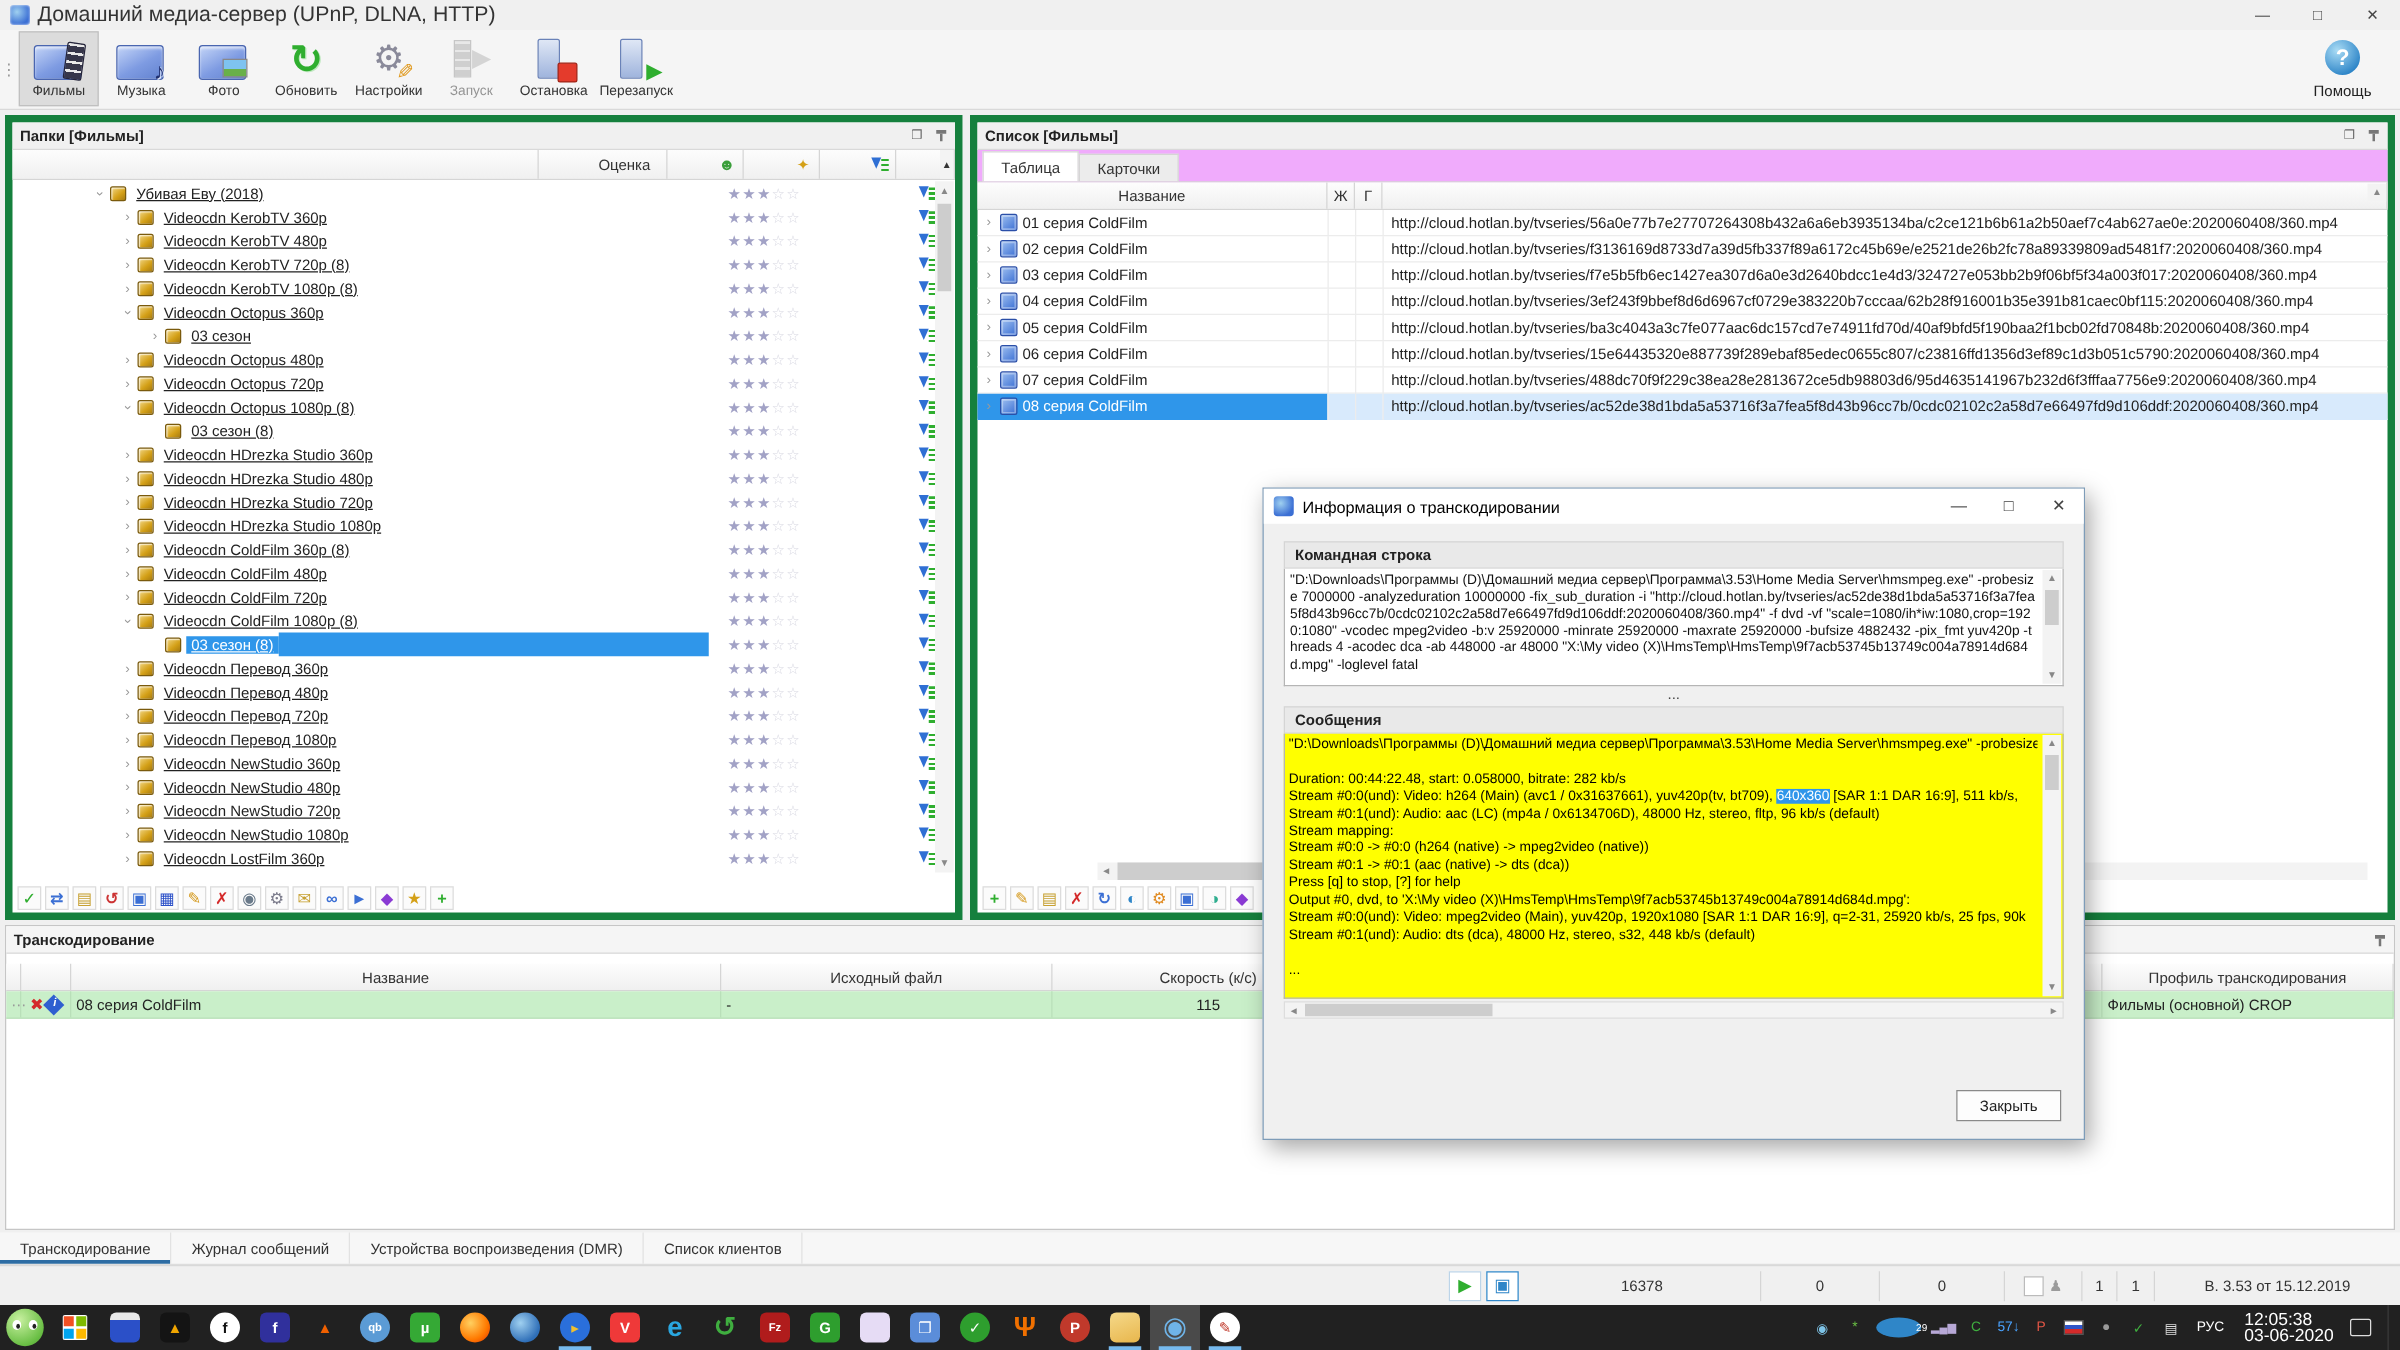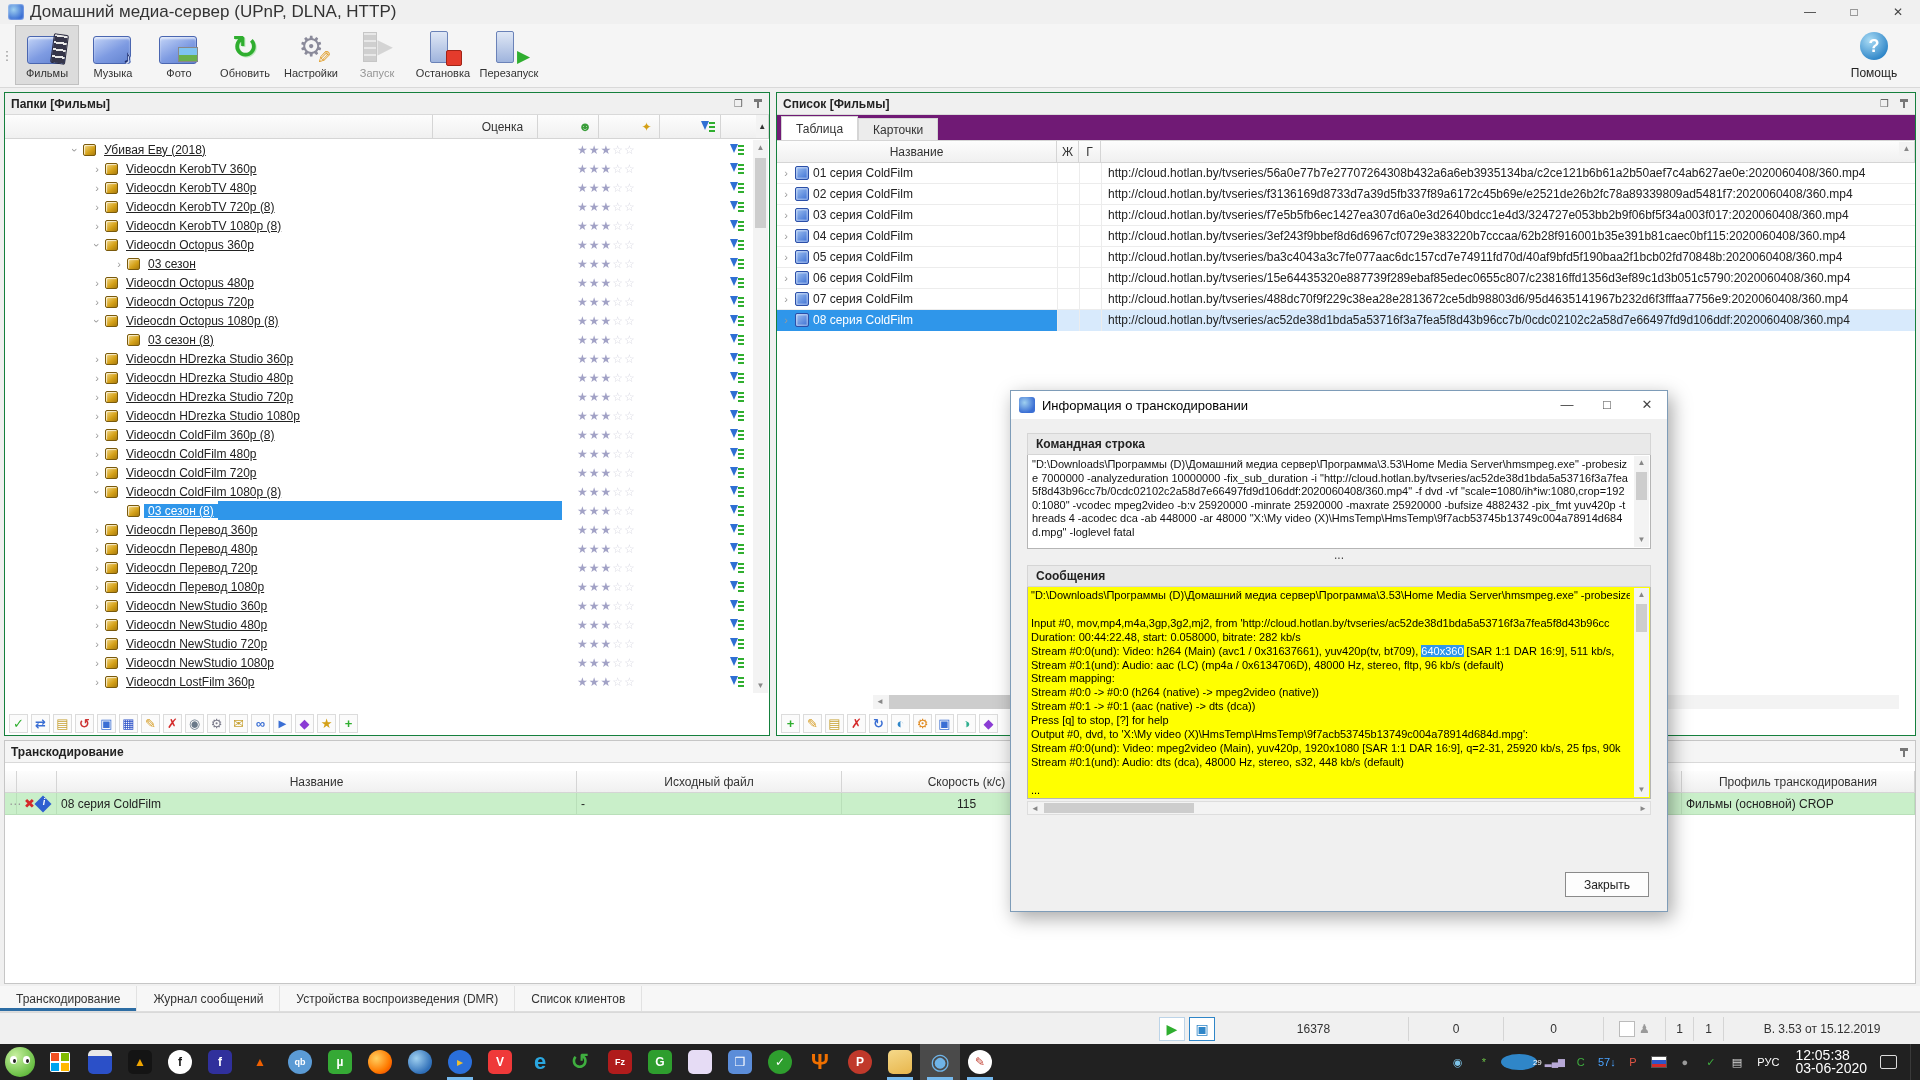--- a/index.html
+++ b/index.html
@@ -48,21 +48,21 @@
   .bic-stop::before,.bic-restart::before { content:""; position:absolute; left:9px; top:3px; width:16px; height:30px;
     background:linear-gradient(#dfe7f5,#9fb4dd); border:1px solid #6a82b8; border-radius:2px; }
   .bic-stop::after { content:""; position:absolute; right:3px; bottom:0; width:14px; height:14px;
     background:#e43b2c; border:1px solid #a02417; border-radius:2px; }
   .bic-restart::after { content:"▶"; position:absolute; right:1px; bottom:-1px; font-size:17px; color:#2fae2f; }
   .bic-help::before { content:"?"; display:block; width:28px; height:28px; margin:4px auto 0;
     background:radial-gradient(circle at 35% 30%,#aadcf5,#2f86c8 75%); color:#fff; border-radius:50%;
     font-weight:bold; font-size:18px; line-height:28px; text-align:center; }
 
   
-  .panel { position:absolute; background:#fff; border:1px solid #15803d; }
+  .panel { position:absolute; background:#fff; border:6px solid #15803d; }
   .phead { height:22px; background:#f0f0f0; display:flex; align-items:center; padding:0 6px;
     border-bottom:1px solid #d9d9d9; }
   .phead b { font-size:12px; color:#222; }
   .phead .pbtns { margin-left:auto; display:flex; gap:10px; color:#666; }
   .pin { display:inline-block; width:10px; height:10px; position:relative; }
   .pin::before { content:""; position:absolute; left:1px; top:1px; width:8px; height:3px; background:#777; }
   .pin::after { content:""; position:absolute; left:4px; top:4px; width:2px; height:6px; background:#777; }
   .maxg { font-size:10px; color:#666; }
 
   
@@ -98,21 +98,21 @@
   #tree-vscroll { position:absolute; right:1px; top:47px; width:15px; height:553px; background:#f3f3f3; }
   #tree-vscroll .thumb { position:absolute; left:2px; top:18px; width:11px; height:70px; background:#cdcdcd; }
   #tree-vscroll .a { position:absolute; left:0; width:15px; height:15px; text-align:center; font-size:8px;
     color:#888; line-height:15px; }
   #tree-tools,#list-tools { position:absolute; bottom:2px; left:4px; display:flex; gap:3px; }
   .sm-ic { width:19px; height:19px; border:1px solid #dcdcdc; background:#fbfbfb; display:flex;
     align-items:center; justify-content:center; font-size:13px; font-weight:bold; }
 
   
   #listpanel { left:776px; top:92px; width:1140px; height:644px; }
-  #list-tabs { display:flex; height:26px; background:#701a75; border-bottom:1px solid #d5d5d5; padding-left:4px; }
+  #list-tabs { display:flex; height:26px; background:#f0abfc; border-bottom:1px solid #d5d5d5; padding-left:4px; }
   .ltab { padding:0 14px; display:flex; align-items:center; border:1px solid #d5d5d5; border-bottom:none;
     margin-top:3px; background:#ececec; color:#333; }
   .ltab.active { background:#fff; margin-top:1px; font-weight:normal; }
   #list-colhdr { height:22px; display:flex; background:linear-gradient(#fdfdfd,#f0f0f0); border-bottom:1px solid #d5d5d5; }
   #list-colhdr .c { border-right:1px solid #d5d5d5; display:flex; align-items:center; justify-content:center; color:#333; }
   .lc-name { width:280px; }
   .lc-a { width:22px; }
   .lc-url { flex:1; }
   #list-rows { }
   .lrow { height:21px; display:flex; align-items:center; border-bottom:1px solid #ececec; }
@@ -1043,21 +1043,20 @@
       <span class="th"></span>
       <span class="dn">▼</span>
     </div>
   </div>
   <div id="dlg-ellipsis">...</div>
   <div class="grp-hdr">Сообщения</div>
   <div id="msg-box">
     <div id="msg-lines">
         <div class="mline"><span>"D:\Downloads\Программы (D)\Домашний медиа сервер\Программа\3.53\Home Media Server\hmsmpeg.exe" -probesize</span></div>
         <div class="mline">&nbsp;</div>
-        <div class="mline"><span>Input #0, mov,mp4,m4a,3gp,3g2,mj2, from 'http://cloud.hotlan.by/tvseries/ac52de38d1bda5a53716f3a7fea5f8d43b96cc</span></div>
         <div class="mline"><span>Duration: 00:44:22.48, start: 0.058000, bitrate: 282 kb/s</span></div>
         <div class="mline"><span>Stream #0:0(und): Video: h264 (Main) (avc1 / 0x31637661), yuv420p(tv, bt709), </span><span class="hlsel">640x360</span><span> [SAR 1:1 DAR 16:9], 511 kb/s,</span></div>
         <div class="mline"><span>Stream #0:1(und): Audio: aac (LC) (mp4a / 0x6134706D), 48000 Hz, stereo, fltp, 96 kb/s (default)</span></div>
         <div class="mline"><span>Stream mapping:</span></div>
         <div class="mline"><span>Stream #0:0 -&gt; #0:0 (h264 (native) -&gt; mpeg2video (native))</span></div>
         <div class="mline"><span>Stream #0:1 -&gt; #0:1 (aac (native) -&gt; dts (dca))</span></div>
         <div class="mline"><span>Press [q] to stop, [?] for help</span></div>
         <div class="mline"><span>Output #0, dvd, to 'X:\My video (X)\HmsTemp\HmsTemp\9f7acb53745b13749c004a78914d684d.mpg':</span></div>
         <div class="mline"><span>Stream #0:0(und): Video: mpeg2video (Main), yuv420p, 1920x1080 [SAR 1:1 DAR 16:9], q=2-31, 25920 kb/s, 25 fps, 90k</span></div>
         <div class="mline"><span>Stream #0:1(und): Audio: dts (dca), 48000 Hz, stereo, s32, 448 kb/s (default)</span></div>

